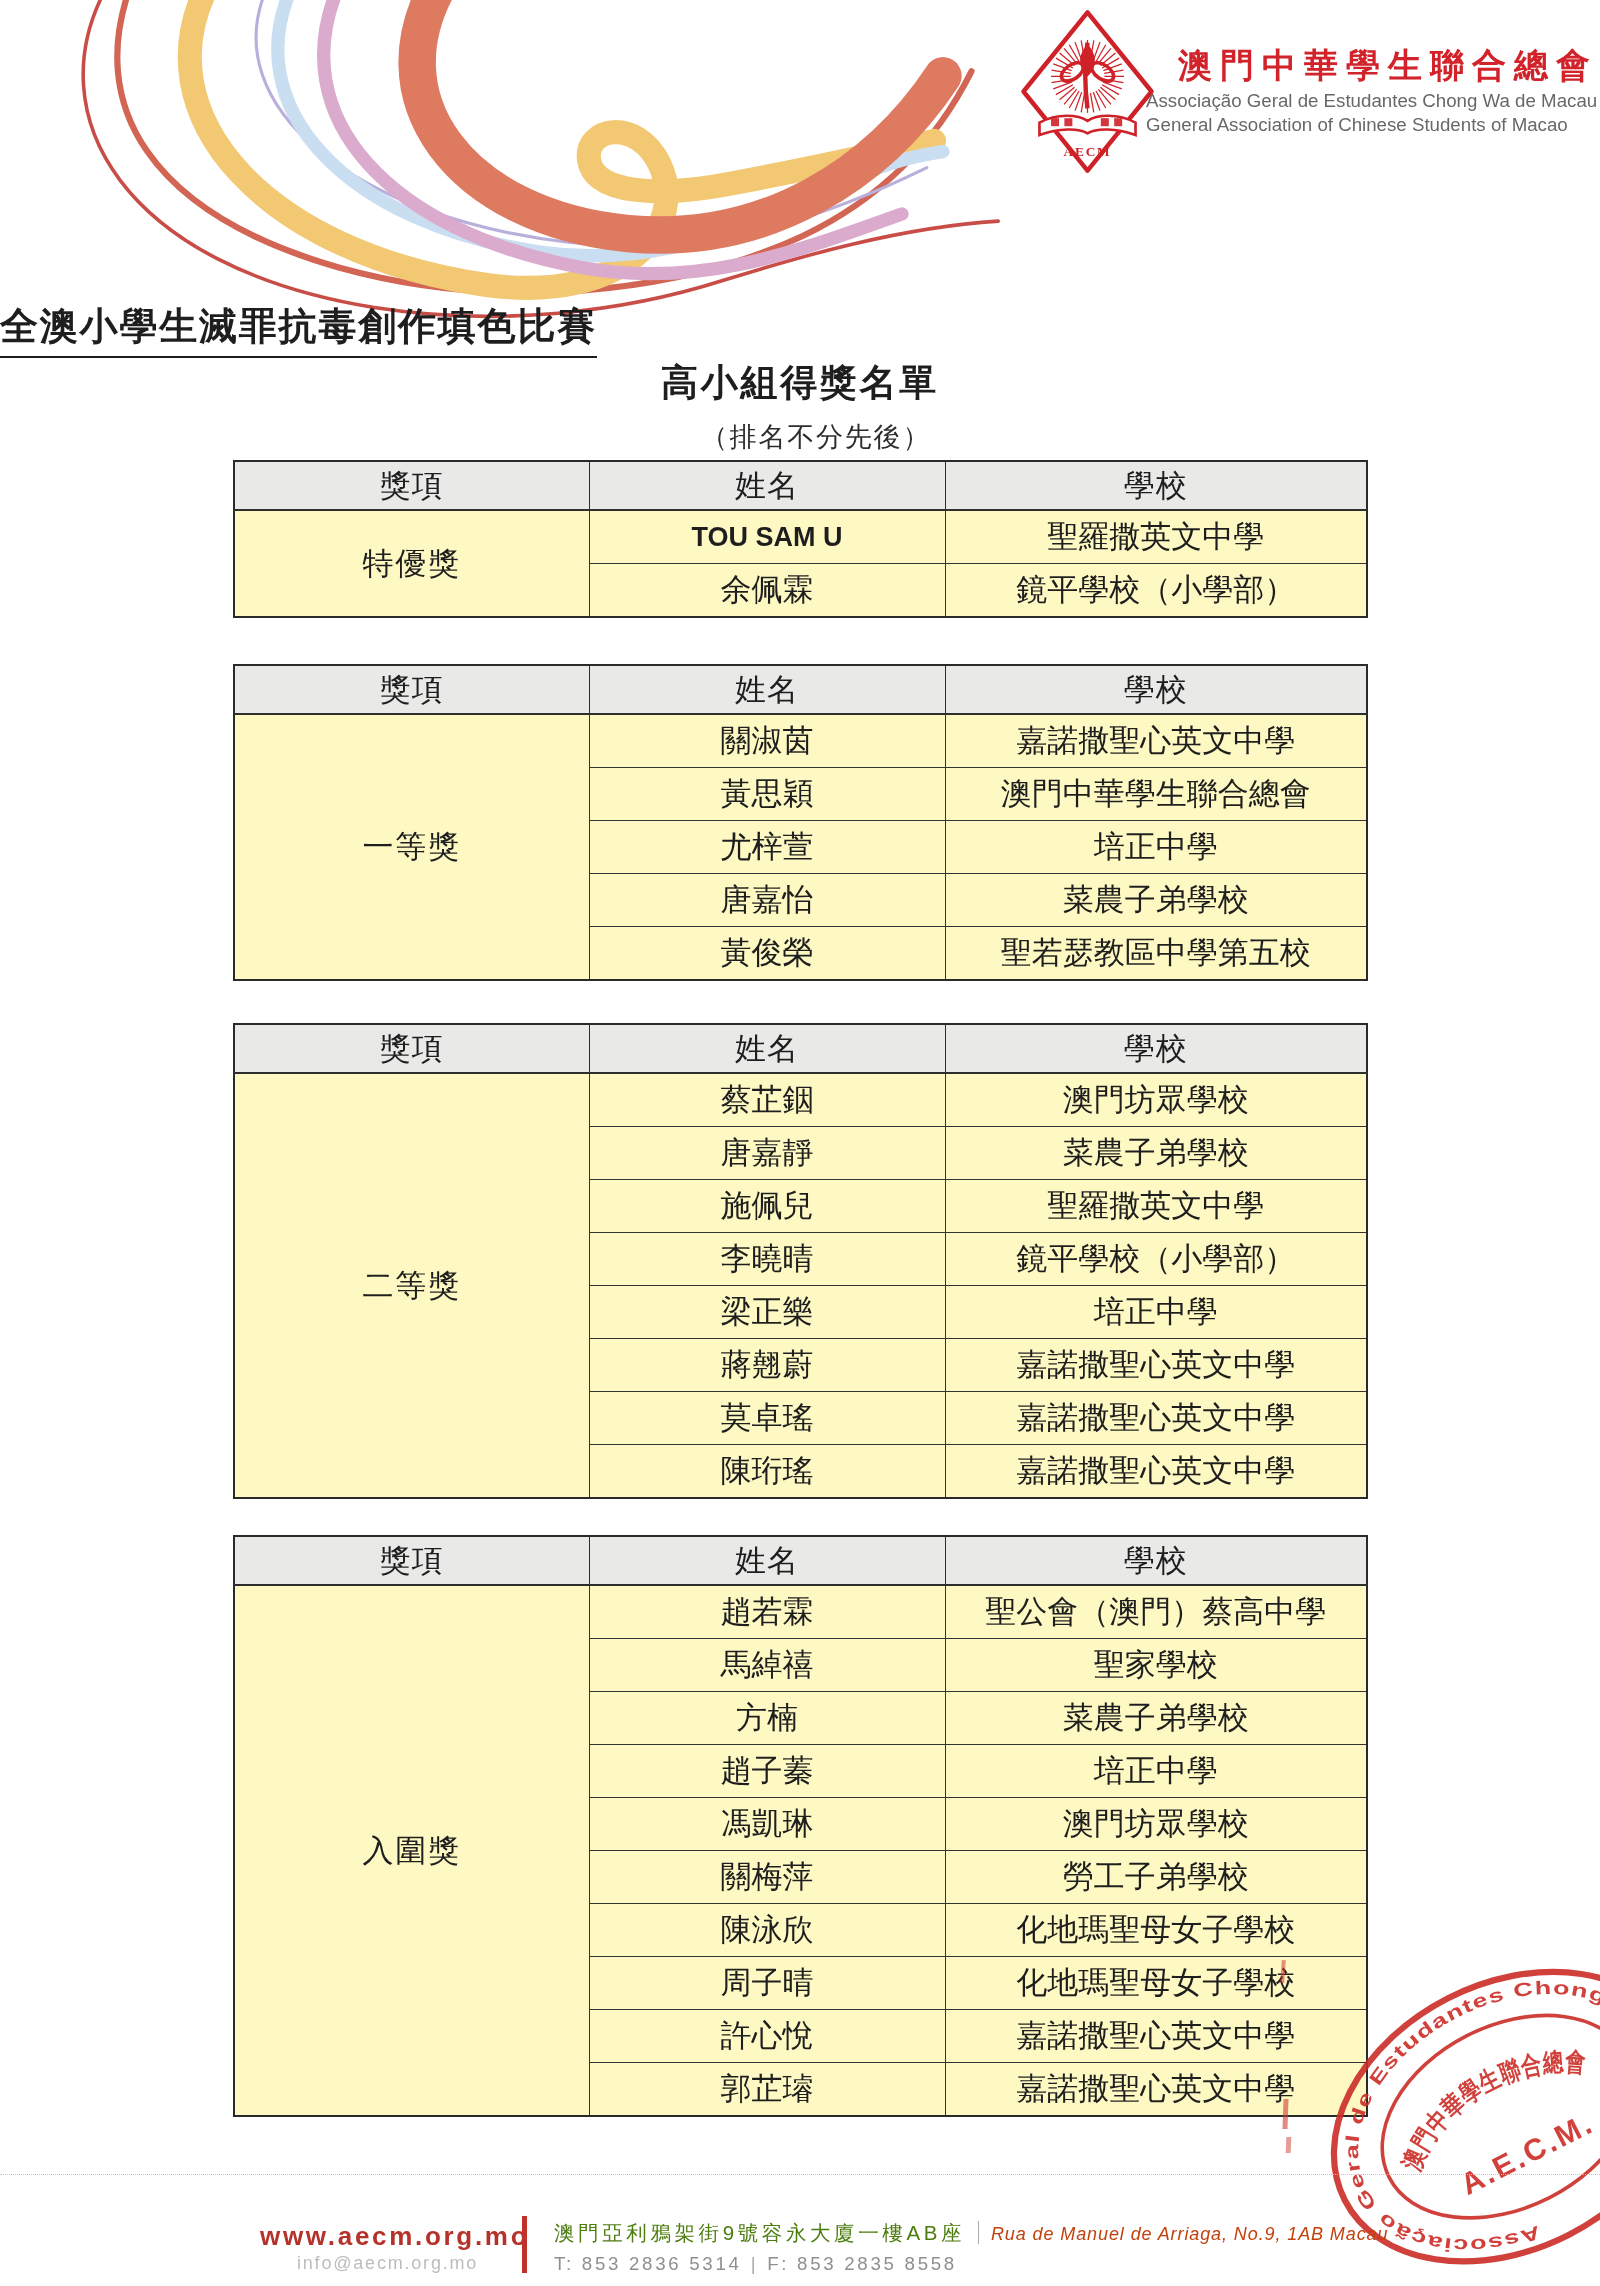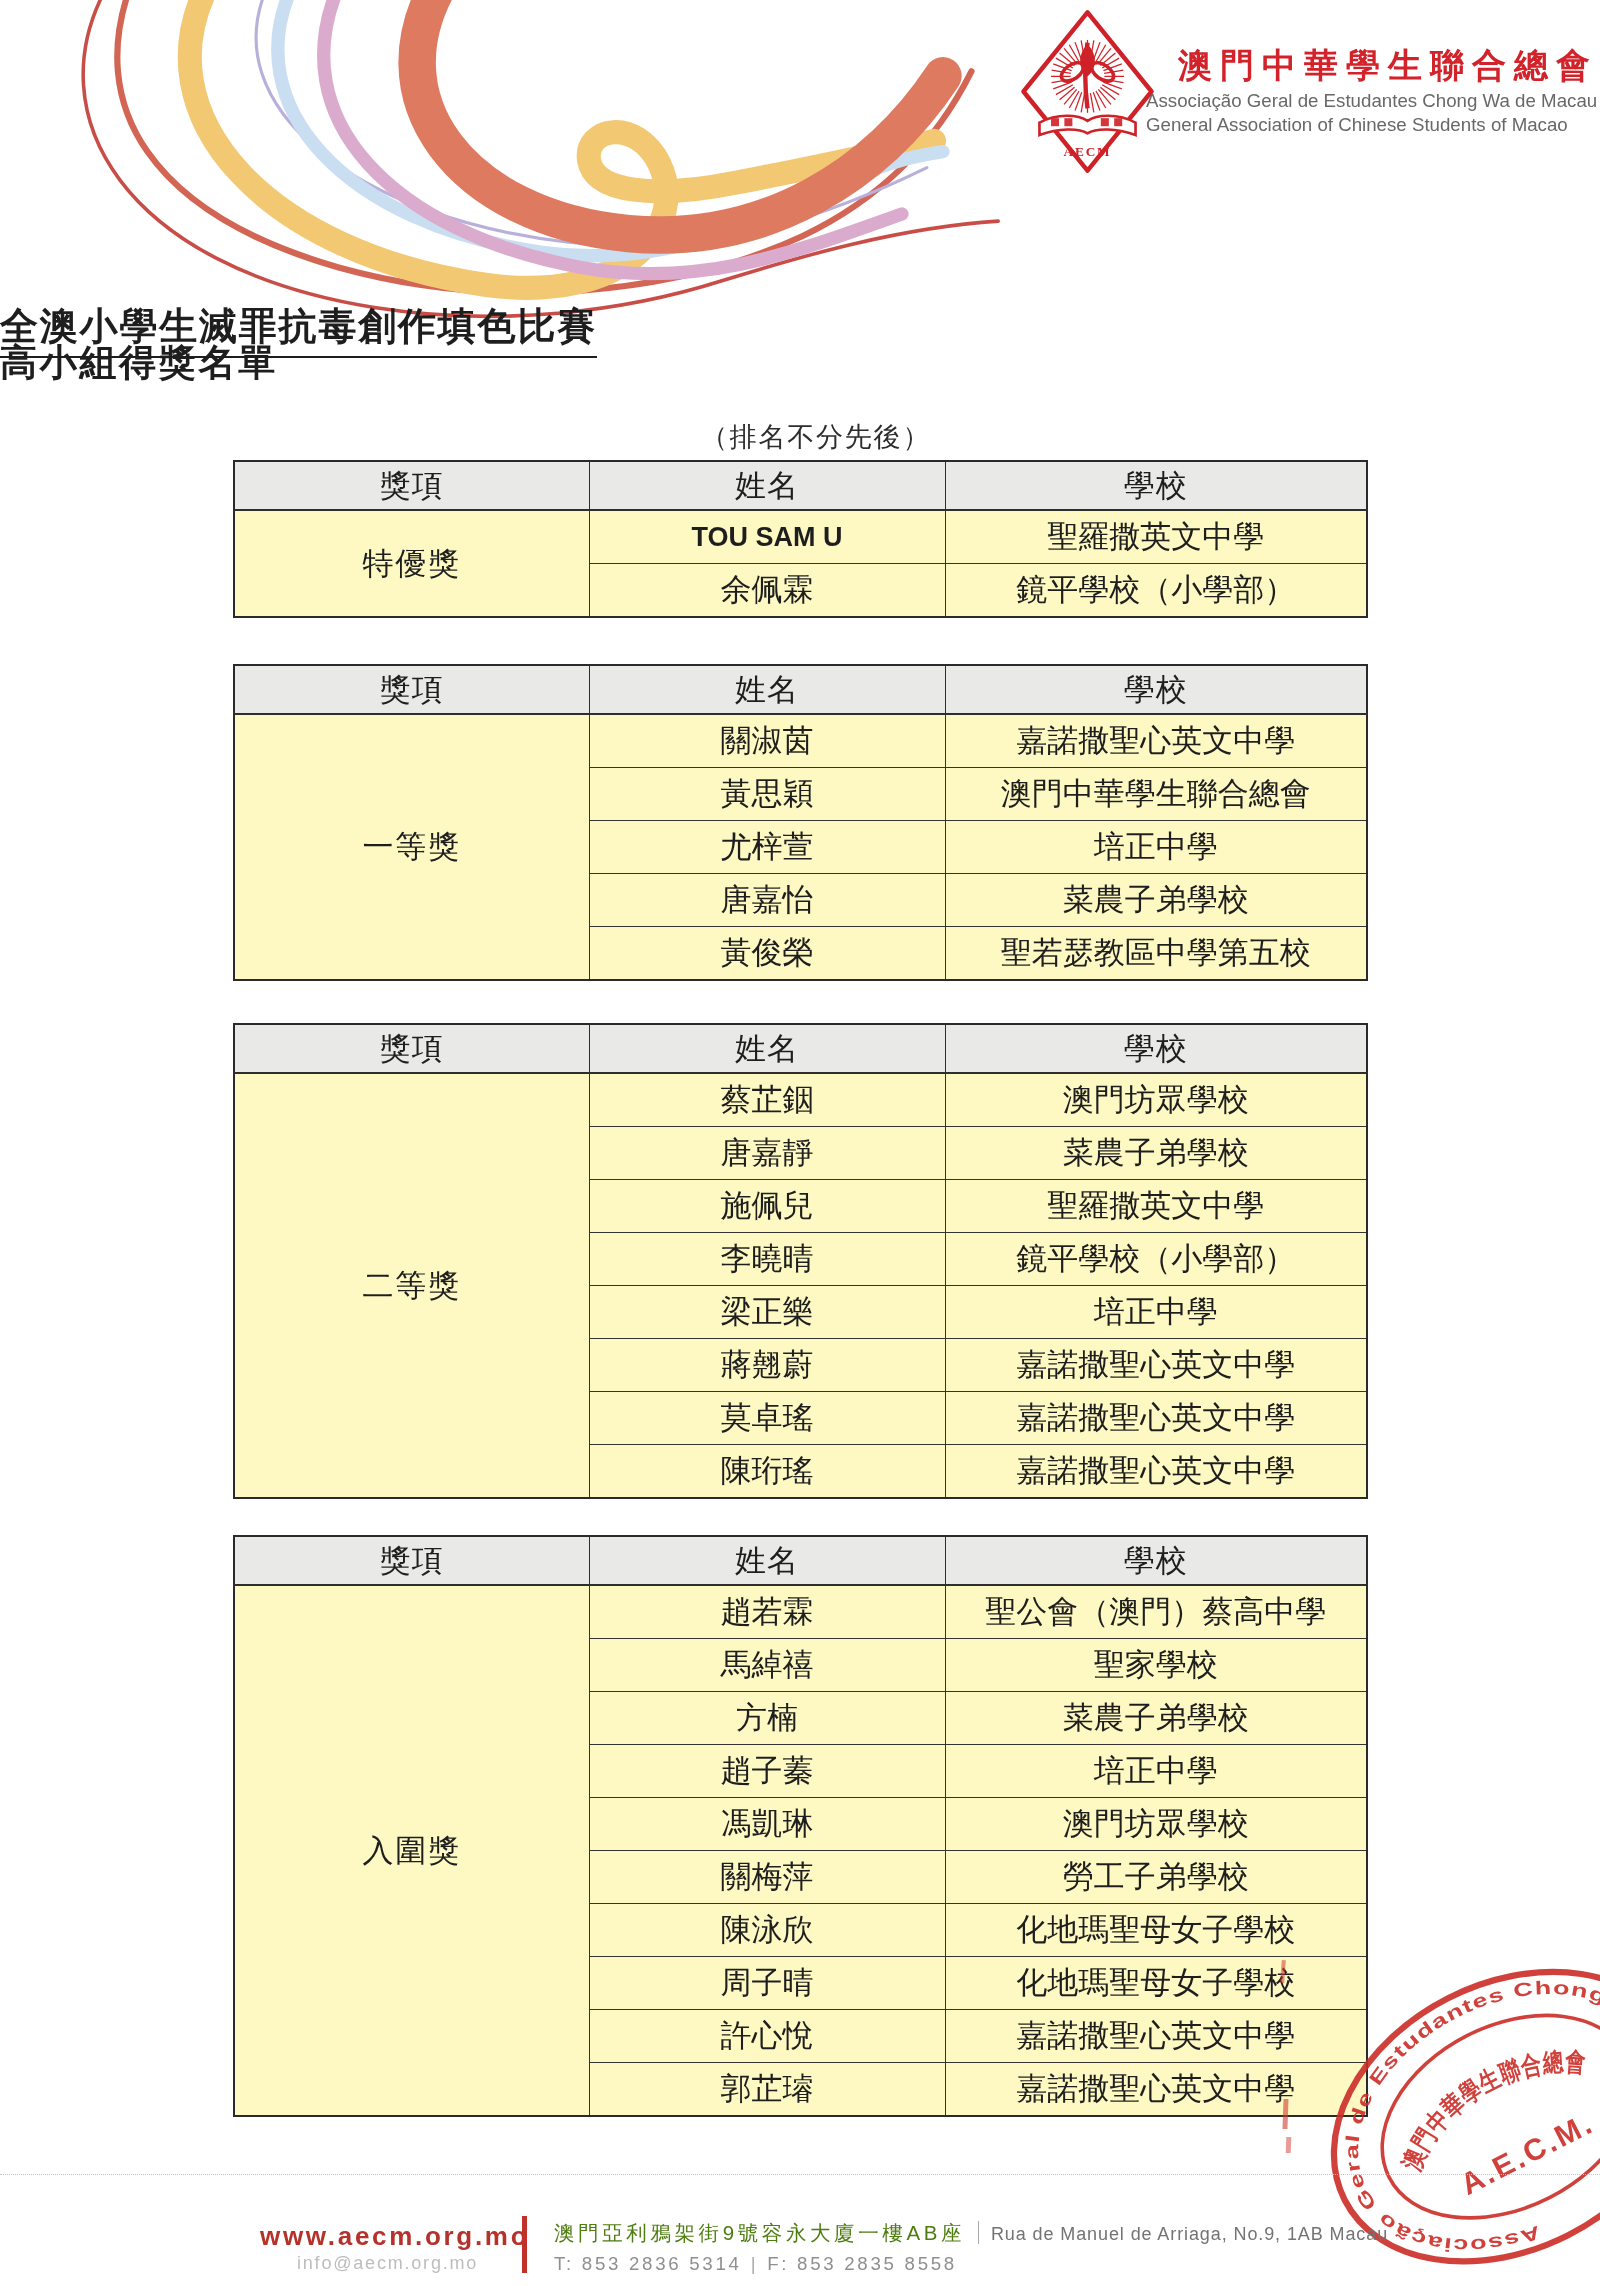--- a/index.html
+++ b/index.html
@@ -16,21 +16,21 @@
     letter-spacing:8px;white-space:nowrap;
   }
   .org-latin{left:1146px;top:89px;width:392px;text-align:right;
     font-family:"Liberation Sans","DejaVu Sans",sans-serif;color:#686868;}
   .org-latin div{font-size:18.7px;line-height:24px;white-space:nowrap;}
 
   
   .title-main{left:0;top:301px;width:1600px;}
   .title-main span{display:inline-block;font-size:38px;font-weight:700;letter-spacing:1.8px;
     border-bottom:2.7px solid #1e1e1e;padding-bottom:3.6px;}
-  .title-sub{left:0;top:338px;width:1600px;text-align:left;font-size:37px;font-weight:700;letter-spacing:2.7px;}
+  .title-sub{left:0;top:358px;width:1600px;text-align:center;font-size:37px;font-weight:700;letter-spacing:2.7px;}
   .title-note{left:16px;top:419px;width:1600px;text-align:center;font-size:27px;color:#2c2c2c;letter-spacing:1.8px;}
 
   
   table.award-table{
     position:absolute;left:233px;width:1133px;border-collapse:collapse;table-layout:fixed;
     background:#fef9c3;border:2.7px solid #2a2a2a;
   }
   .award-table col.c1{width:355px}
   .award-table col.c2{width:356px}
   .award-table col.c3{width:422px}
@@ -48,21 +48,21 @@
   
   .footer-divider{left:0;top:2174px;width:1600px;border-top:1.8px dotted #c4c4c4;}
   .site{left:260px;top:2221px;font-family:"Liberation Sans","DejaVu Sans",sans-serif;
     font-size:26px;font-weight:600;letter-spacing:2.7px;color:#b5322b;}
   .mail{left:297px;top:2253px;font-family:"Liberation Sans","DejaVu Sans",sans-serif;
     font-size:18px;letter-spacing:1.8px;color:#bdbdbd;}
   .red-bar{left:522px;top:2216px;width:4.5px;height:57px;background:#c13129;}
   .addr{left:554px;top:2219px;white-space:nowrap;}
   .addr .zh{font-family:"Liberation Sans","DejaVu Sans",sans-serif;font-size:20.5px;color:#4d7c0f;letter-spacing:3.6px;}
   .addr .sep{display:inline-block;width:0.9px;height:23px;background:#aaaaaa;margin:0 12.5px;vertical-align:-3.6px;}
-  .addr .pt{font-family:"Liberation Sans","DejaVu Sans",sans-serif;font-size:18px;color:#737373;letter-spacing:0.9px;}
+  .addr .pt{font-family:"Liberation Sans","DejaVu Sans",sans-serif;font-size:18px;color:#c2410c;letter-spacing:0.9px;font-style:italic;}
   .telfax{left:554px;top:2253px;font-family:Liberation Sans, sans-serif;
     font-size:18.7px;color:#8f8f8f;letter-spacing:2.7px;white-space:nowrap;}
   .telfax .pipe{color:#aaaaaa;padding:0 9px;}
 
   
   .ink-a{left:1281px;top:1960px;width:3.6px;height:23px;background:#cf3a32;opacity:.55;transform:rotate(4deg);}
   .ink-b{left:1283px;top:2099px;width:4.5px;height:30px;background:#cf3a32;opacity:.6;transform:rotate(2deg);}
   .ink-c{left:1286px;top:2137px;width:4.5px;height:16px;background:#cf3a32;opacity:.5;transform:rotate(2deg);}
 </style>
 </head>

